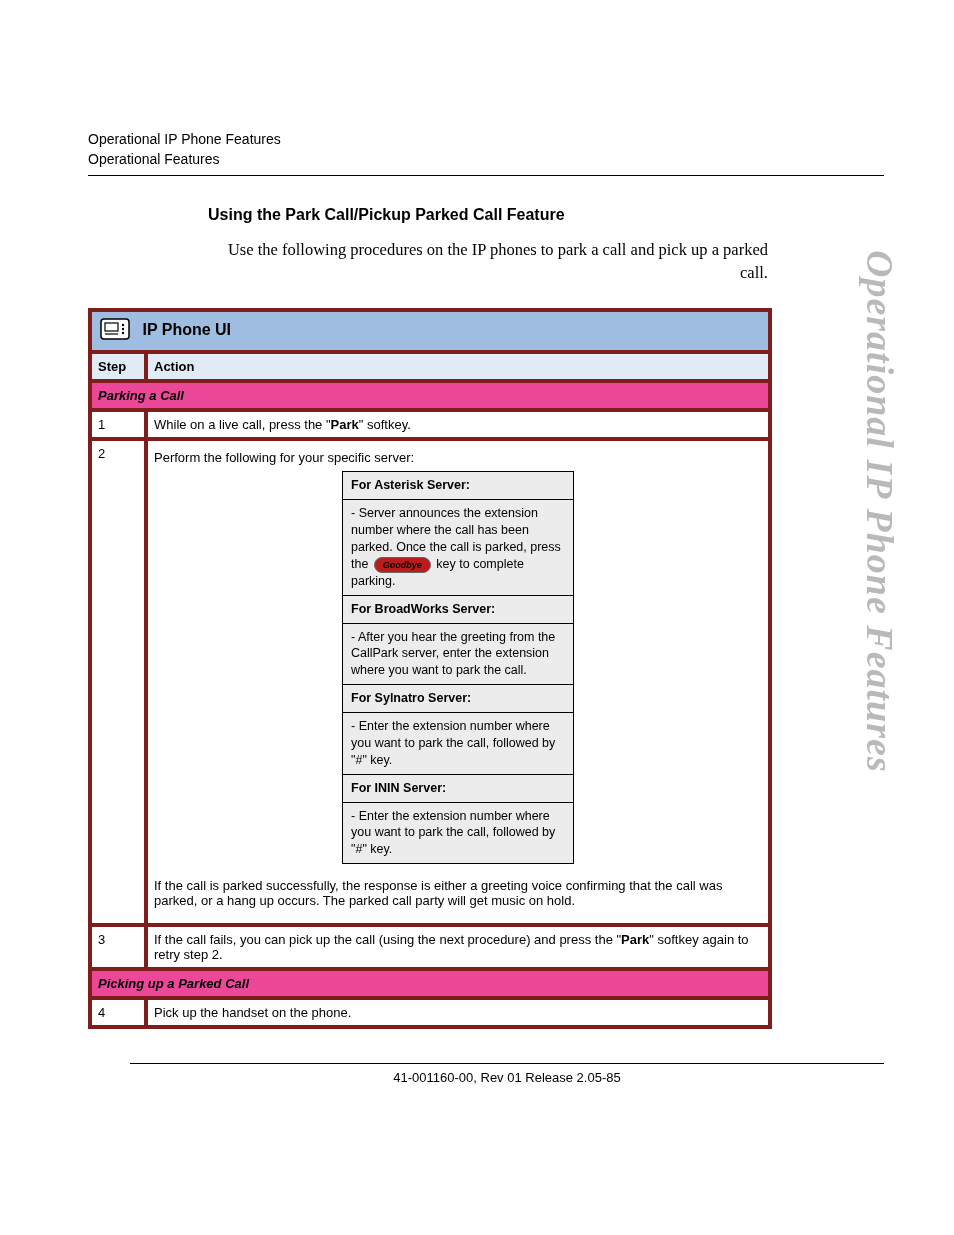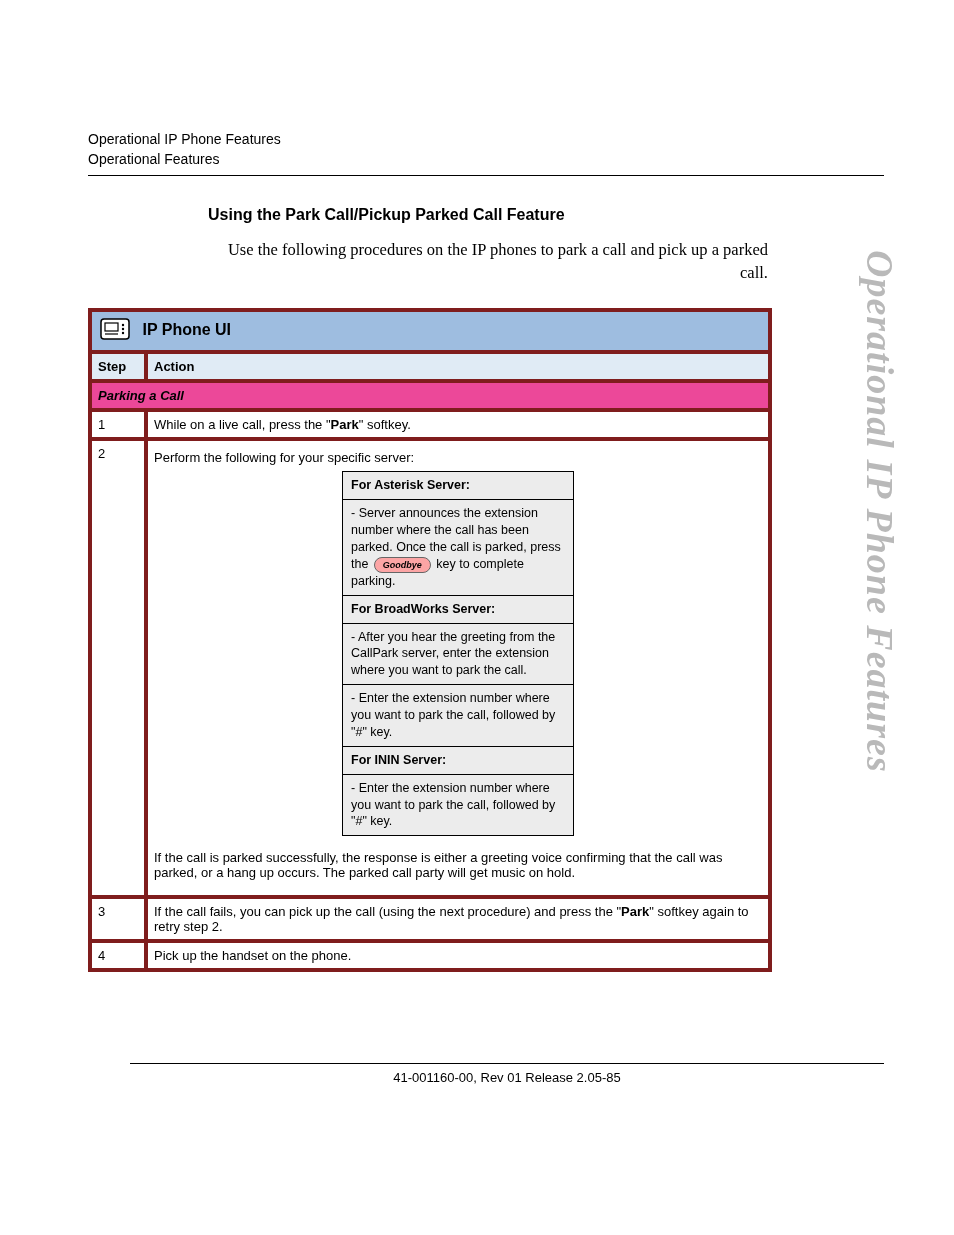--- a/index.html
+++ b/index.html
@@ -102,21 +102,21 @@
   }
   .goodbye-key {
     display: inline-block;
     border: 1px solid #666;
     border-radius: 10px;
     padding: 0 8px;
     font-size: 9px;
     font-style: italic;
     font-weight: bold;
     vertical-align: middle;
-    background: #fca5a5;
+    background: #b91c1c;
     line-height: 14px;
     margin: 0 2px;
   }
   .watermark {
     position: absolute;
     right: 52px;
     top: 250px;
     font-family: "Times New Roman", Times, serif;
     font-size: 38px;
     font-style: italic;
@@ -200,39 +200,45 @@
               <span>- Server announces the extension number where the call has been parked. Once the call is parked, press the </span><span class="goodbye-key">Goodbye</span><span> key to complete parking.</span>
             </td>
                   </tr>
             <tr>
                     <td class="ih">For BroadWorks Server:</td>
                   </tr>
             <tr>
                     <td>- After you hear the greeting from the CallPark server, enter the extension where you want to park the call.</td>
                   </tr>
             <tr>
+                    <td class="ih">For Sylnatro Server:</td>
+                  </tr>
+            <tr>
                     <td>- Enter the extension number where you want to park the call, followed by "#" key.</td>
                   </tr>
             <tr>
                     <td class="ih">For ININ Server:</td>
                   </tr>
             <tr>
                     <td>- Enter the extension number where you want to park the call, followed by "#" key.</td>
                   </tr>
           </tbody>
               </table>
           <div>If the call is parked successfully, the response is either a greeting voice confirming that the call was parked, or a hang up occurs. The parked call party will get music on hold.</div>
         </div>
       </td>
     </tr>
     <tr>
       <td>3</td>
       <td>
         <span>If the call fails, you can pick up the call (using the next procedure) and press the "</span><b>Park</b><span>" softkey again to retry step 2.</span>
       </td>
+    </tr>
+    <tr class="subhead">
+      <td colspan="2">Picking up a Parked Call</td>
     </tr>
     <tr>
       <td>4</td>
       <td>Pick up the handset on the phone.</td>
     </tr>
   </tbody>
     </table>
 
   <div class="watermark">Operational IP Phone Features</div>
 

